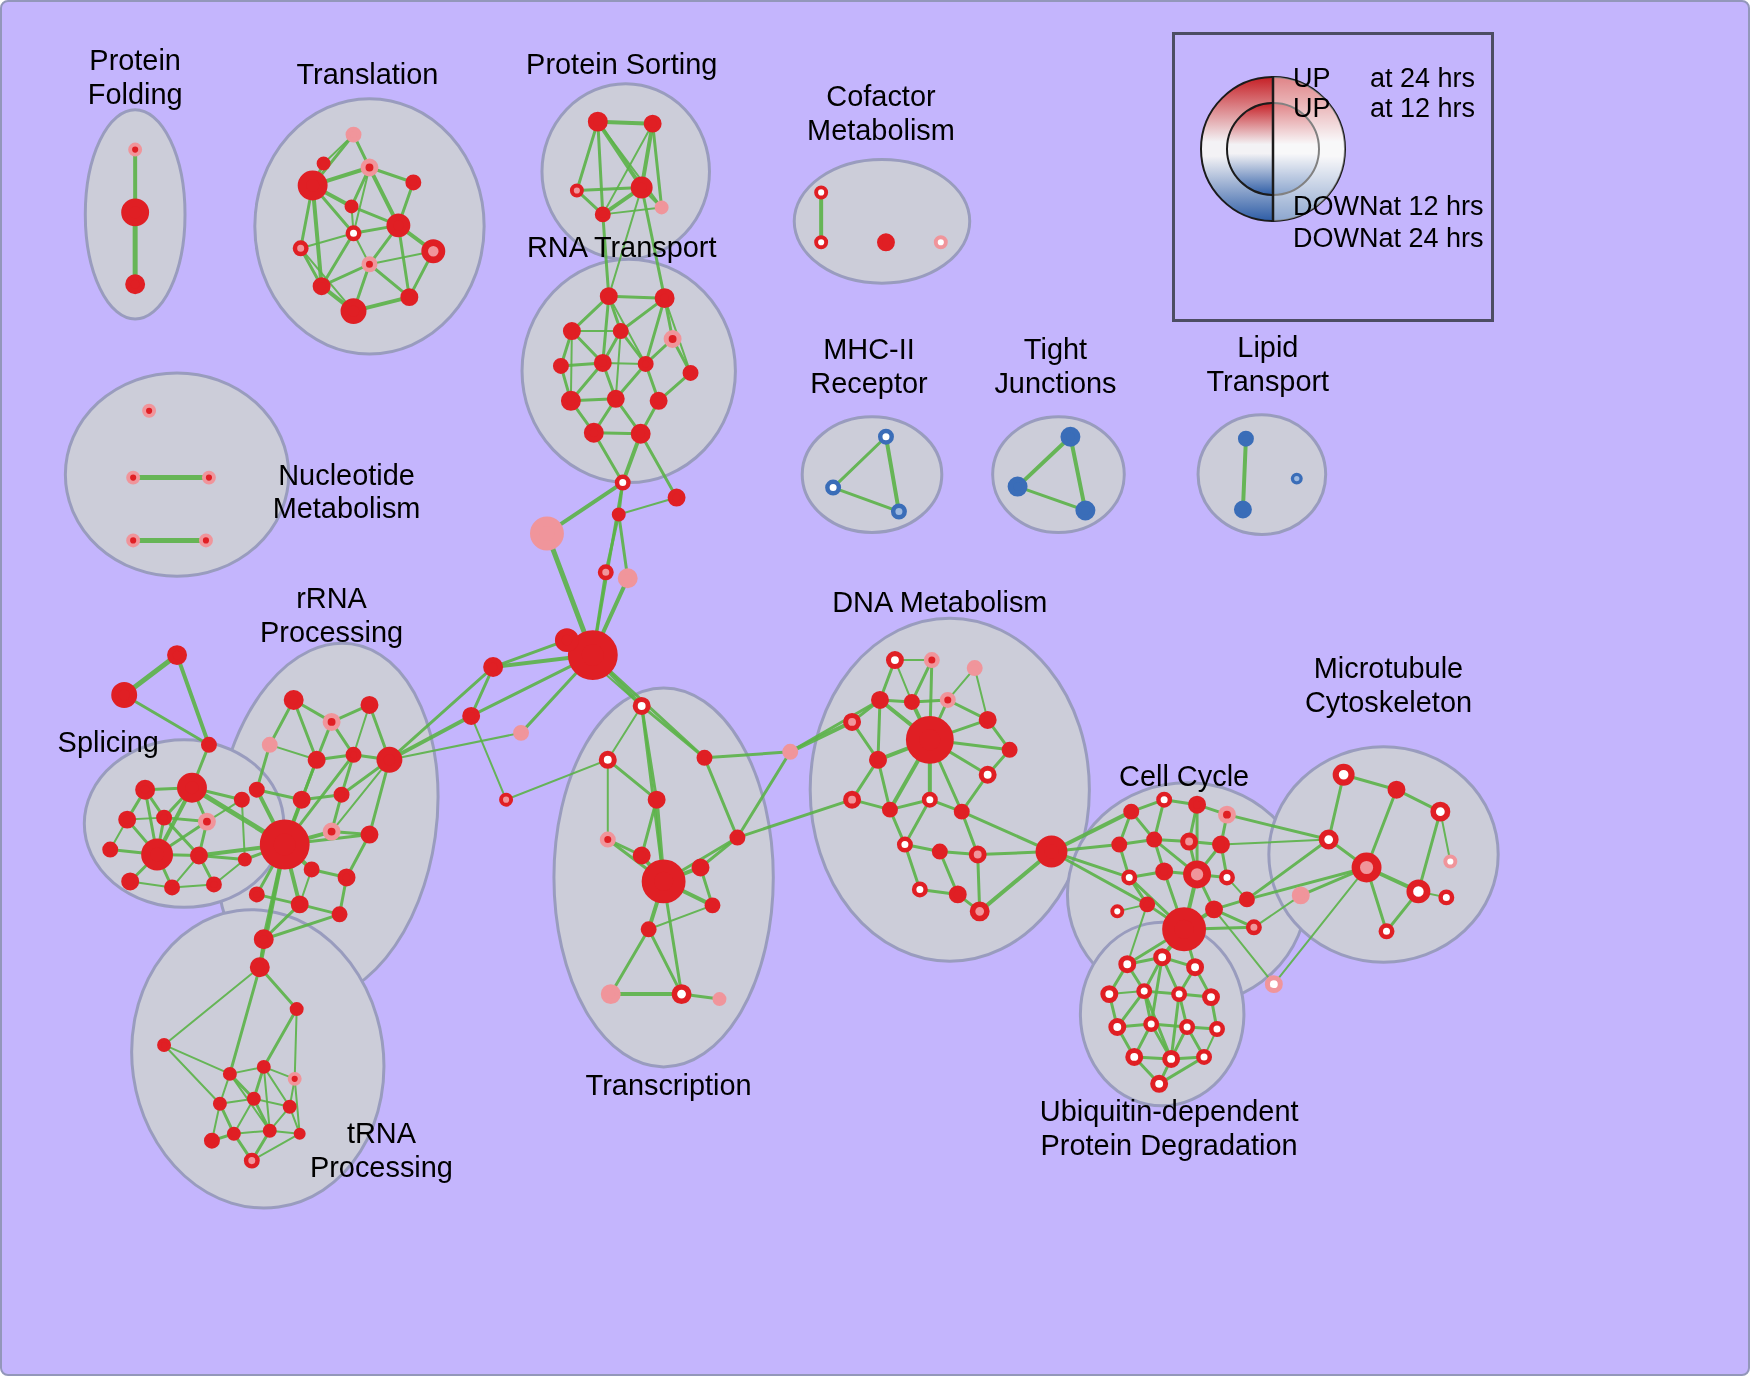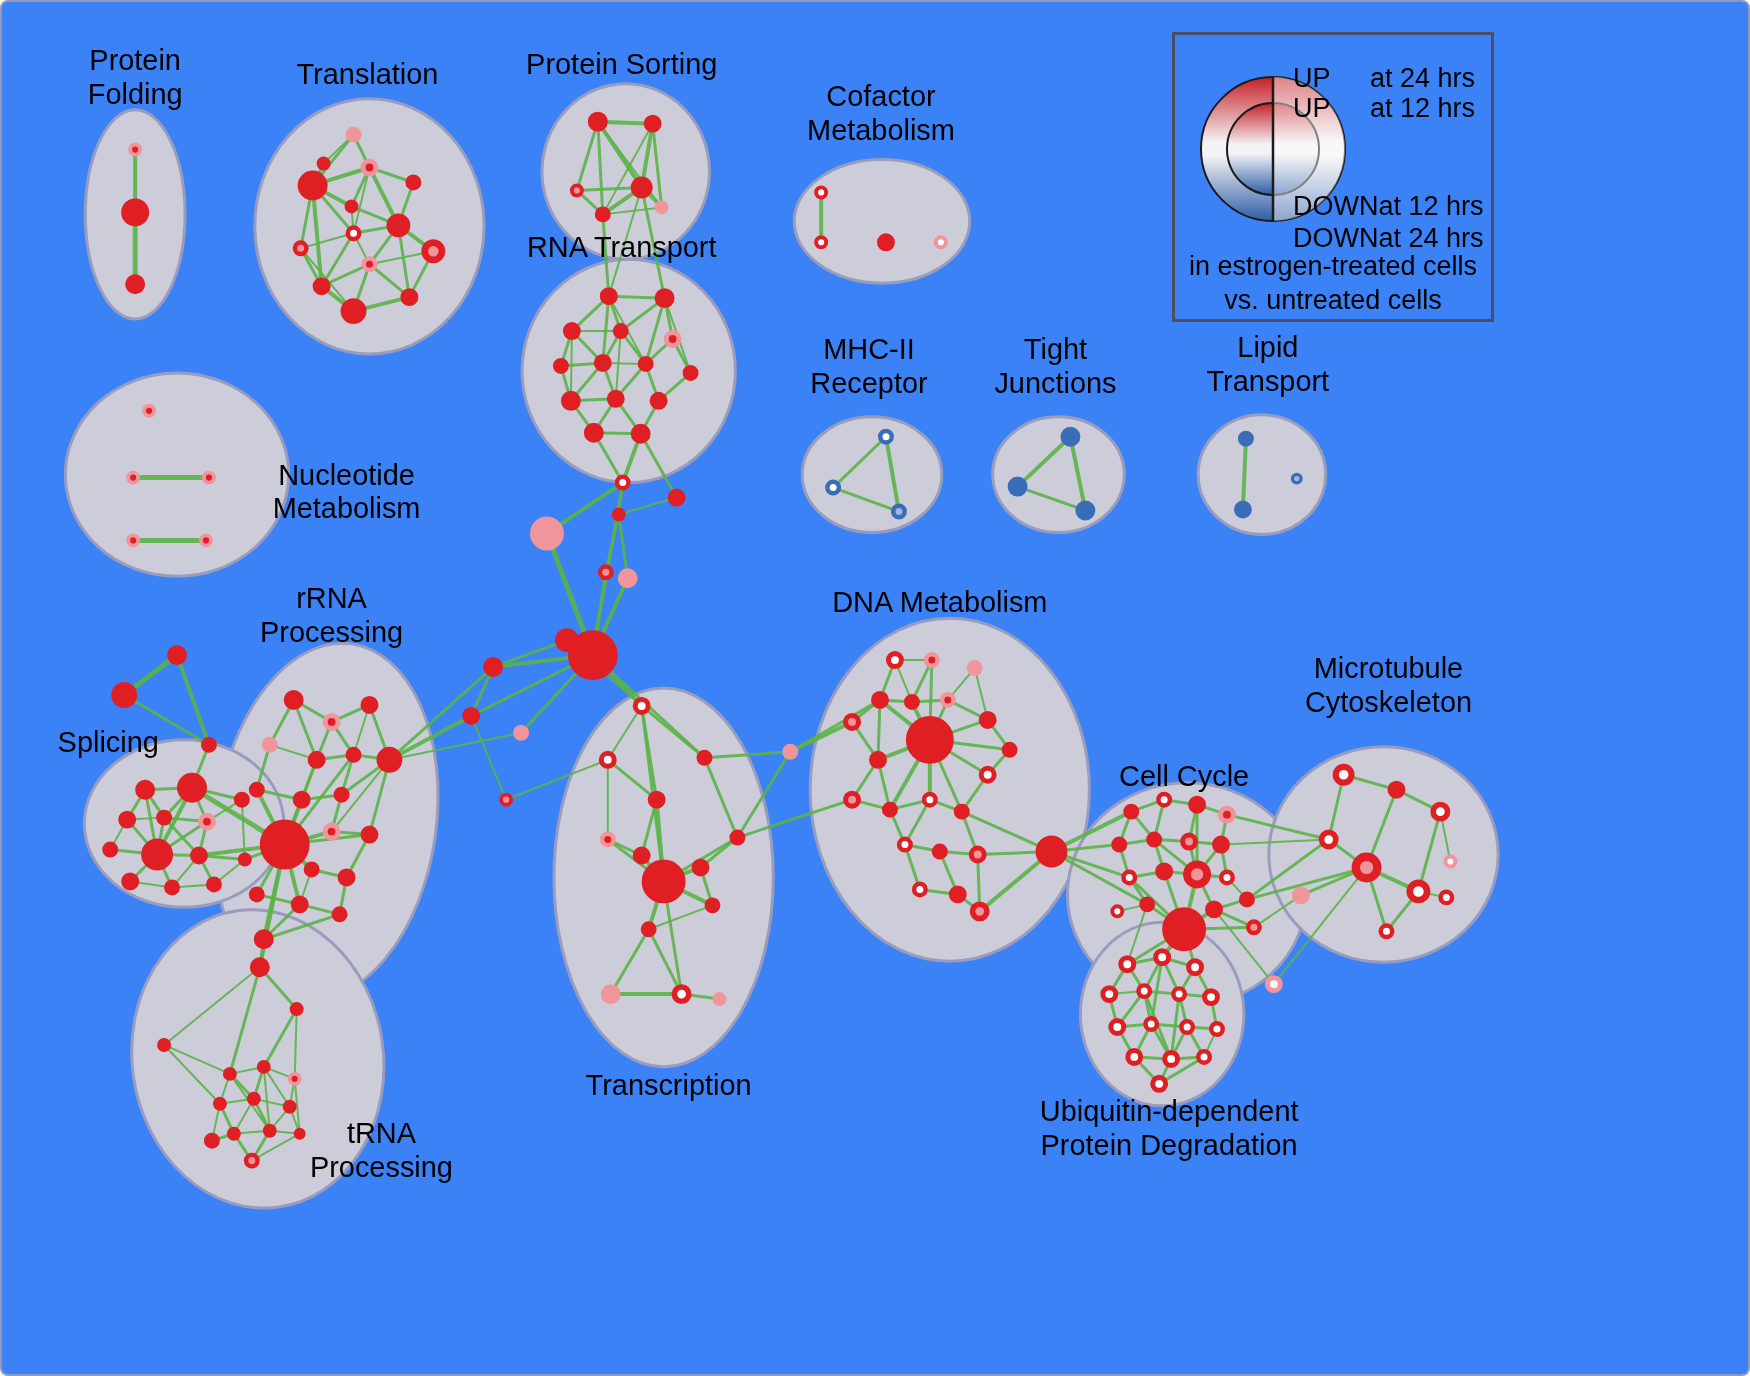--- a/index.html
+++ b/index.html
@@ -7,21 +7,21 @@
   #network-svg{position:absolute;left:0;top:0;width:100%;height:100%;}
   #network-svg text.cluster-label{font-size:29px;fill:#000;font-family:"Liberation Sans",sans-serif;}
   .legend{position:absolute;left:1170px;top:30px;width:322px;height:290px;border:3px solid #4d4d63;box-sizing:border-box;}
   .legend-rings{position:absolute;left:10px;top:32px;}
   .legend-row{position:absolute;left:118px;right:16px;display:flex;justify-content:space-between;font-size:27px;line-height:31px;color:#000;white-space:nowrap;}
   .legend-caption{position:absolute;left:0;right:0;top:214px;text-align:center;font-size:27px;line-height:34px;color:#000;}
 </style>
 </head>
 <body>
 
-<div class="figure" style="background: #3b82f6;">
+<div class="figure" style="background: #c4b5fd;">
   <svg id="network-svg" viewBox="0 0 1750 1376">
       <ellipse cx="133" cy="213" rx="50" ry="105" fill="#cccdd9" stroke="#999cbe" stroke-width="3"></ellipse>
       <ellipse cx="368" cy="225" rx="115" ry="128" fill="#cccdd9" stroke="#999cbe" stroke-width="3"></ellipse>
       <ellipse cx="625" cy="170" rx="84" ry="88" fill="#cccdd9" stroke="#999cbe" stroke-width="3"></ellipse>
       <ellipse cx="628" cy="370" rx="107" ry="112" fill="#cccdd9" stroke="#999cbe" stroke-width="3"></ellipse>
       <ellipse cx="882" cy="220" rx="88" ry="62" fill="#cccdd9" stroke="#999cbe" stroke-width="3"></ellipse>
       <ellipse cx="872" cy="474" rx="70" ry="58" fill="#cccdd9" stroke="#999cbe" stroke-width="3"></ellipse>
       <ellipse cx="1059" cy="474" rx="66" ry="58" fill="#cccdd9" stroke="#999cbe" stroke-width="3"></ellipse>
       <ellipse cx="1263" cy="474" rx="64" ry="60" fill="#cccdd9" stroke="#999cbe" stroke-width="3"></ellipse>
       <ellipse cx="175" cy="474" rx="112" ry="102" fill="#cccdd9" stroke="#999cbe" stroke-width="3"></ellipse>
@@ -667,18 +667,14 @@
     </div>
     <div class="legend-row" style="top:156px">
       <span>DOWN</span>
       <span>at 12 hrs</span>
     </div>
     <div class="legend-row" style="top:188px">
       <span>DOWN</span>
       <span>at 24 hrs</span>
     </div>
 
-    <div class="legend-caption">
-      <div>in estrogen-treated cells</div>
-      <div>vs. untreated cells</div>
-    </div>
   </div>
 </div>
 
 </body></html>

